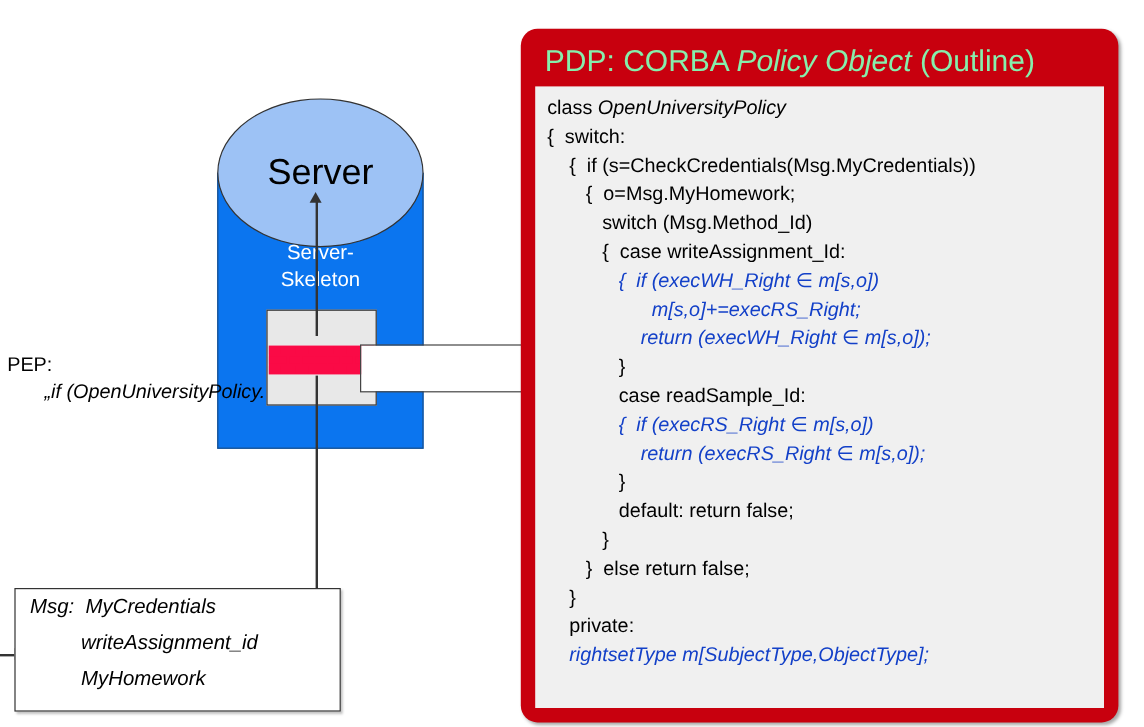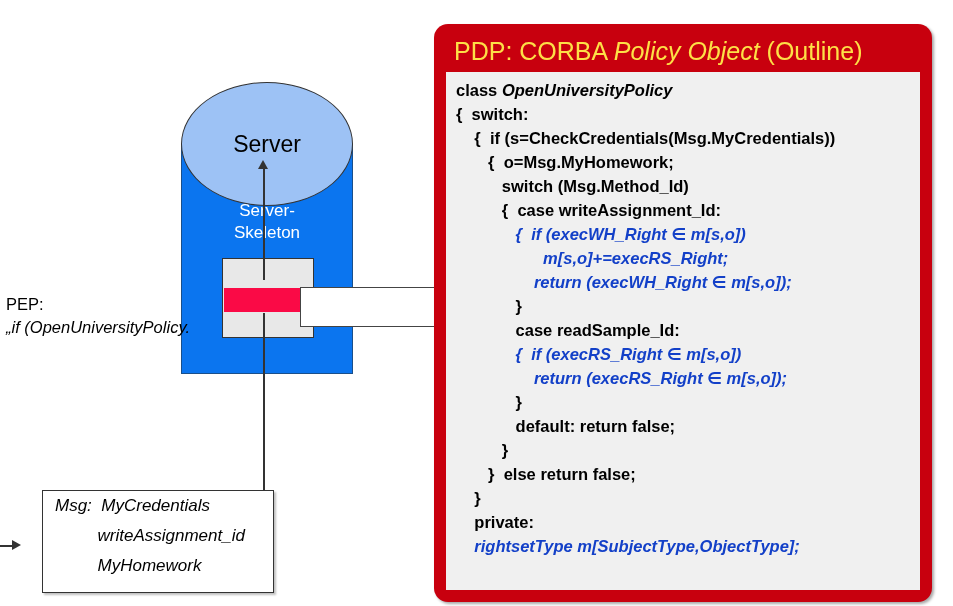--- a/index.html
+++ b/index.html
@@ -11,49 +11,49 @@
   .abs{position:absolute;}
 
   
   #pdp-panel{
     left:434px;top:24px;width:498px;height:578px;
     background:#C8000E;border-radius:14px;
     box-shadow:2px 2px 3px rgba(0,0,0,.35);
   }
   #pdp-title{
     position:absolute;left:20px;top:8px;width:462px;height:38px;
-    color:#fde047;font-size:25px;line-height:38px;white-space:nowrap;
+    color:#86efac;font-size:25px;line-height:38px;white-space:nowrap;
   }
   #pdp-title .it{font-style:italic;}
   #pdp-code-area{
     position:absolute;left:12px;top:48px;width:474px;height:518px;
     background:#F0F0F0;
     padding:6px 0 0 0;box-sizing:border-box;
   }
   .code-line{
     font-size:16.5px;line-height:24px;white-space:pre;
-    color:#000;padding-left:10px;font-weight:bold;
+    color:#000;padding-left:10px;
   }
   .code-line.blue{color:#1340C8;font-style:italic;}
 
   
   #server-cylinder{left:181px;top:82px;width:172px;height:292px;}
   #cyl-body{
     position:absolute;left:0;top:62px;width:172px;height:230px;
     background:#0B75EF;border:1px solid #1a4f8a;box-sizing:border-box;
   }
   #cyl-top{
     position:absolute;left:0px;top:0px;width:172px;height:124px;
     background:#9DC2F5;border:1px solid #333;border-radius:50%;
     box-sizing:border-box;
   }
   #server-label{
     position:absolute;left:0;top:0;width:172px;height:124px;
     display:flex;align-items:center;justify-content:center;
-    font-size:23px;color:#000;
+    font-size:30px;color:#000;
   }
   #skeleton-label{
     position:absolute;left:0;top:118px;width:172px;
     text-align:center;color:#ffffff;font-size:17px;line-height:22px;
   }
 
   
   #pep-box{
     left:222px;top:258px;width:92px;height:80px;
     background:#E8E8E8;border:1.5px solid #333;box-sizing:border-box;
@@ -87,28 +87,27 @@
     left:300px;top:287px;width:178px;height:40px;
     border:1.2px solid #444;box-sizing:border-box;
   }
 
   
   #pep-caption{
     left:6px;top:262px;width:215px;
     font-size:16.5px;line-height:23px;color:#000;
   }
   #pep-caption .t1{font-style:normal;margin-top:31px;}
-  #pep-caption .t2{font-style:italic;}
+  #pep-caption .t2{font-style:italic;text-align:right;}
 
   
   #msg-box{
-    left:12px;top:490px;width:232px;height:103px;
+    left:12px;top:490px;width:272px;height:103px;
     background:#ffffff;border:1.5px solid #333;box-sizing:border-box;
     box-shadow:2px 2px 2px rgba(0,0,0,.25);
-    margin-left:30px;
   }
   #msg-box .row{
     font-size:17px;line-height:30px;font-style:italic;white-space:pre;
     padding-left:12px;
   }
   #msg-arrow-line{left:0px;top:545px;width:16px;height:1.5px;}
   #msg-arrow-head{
     left:12px;top:540px;width:0;height:0;
     border-top:5px solid transparent;border-bottom:5px solid transparent;
     border-left:9px solid #333;

